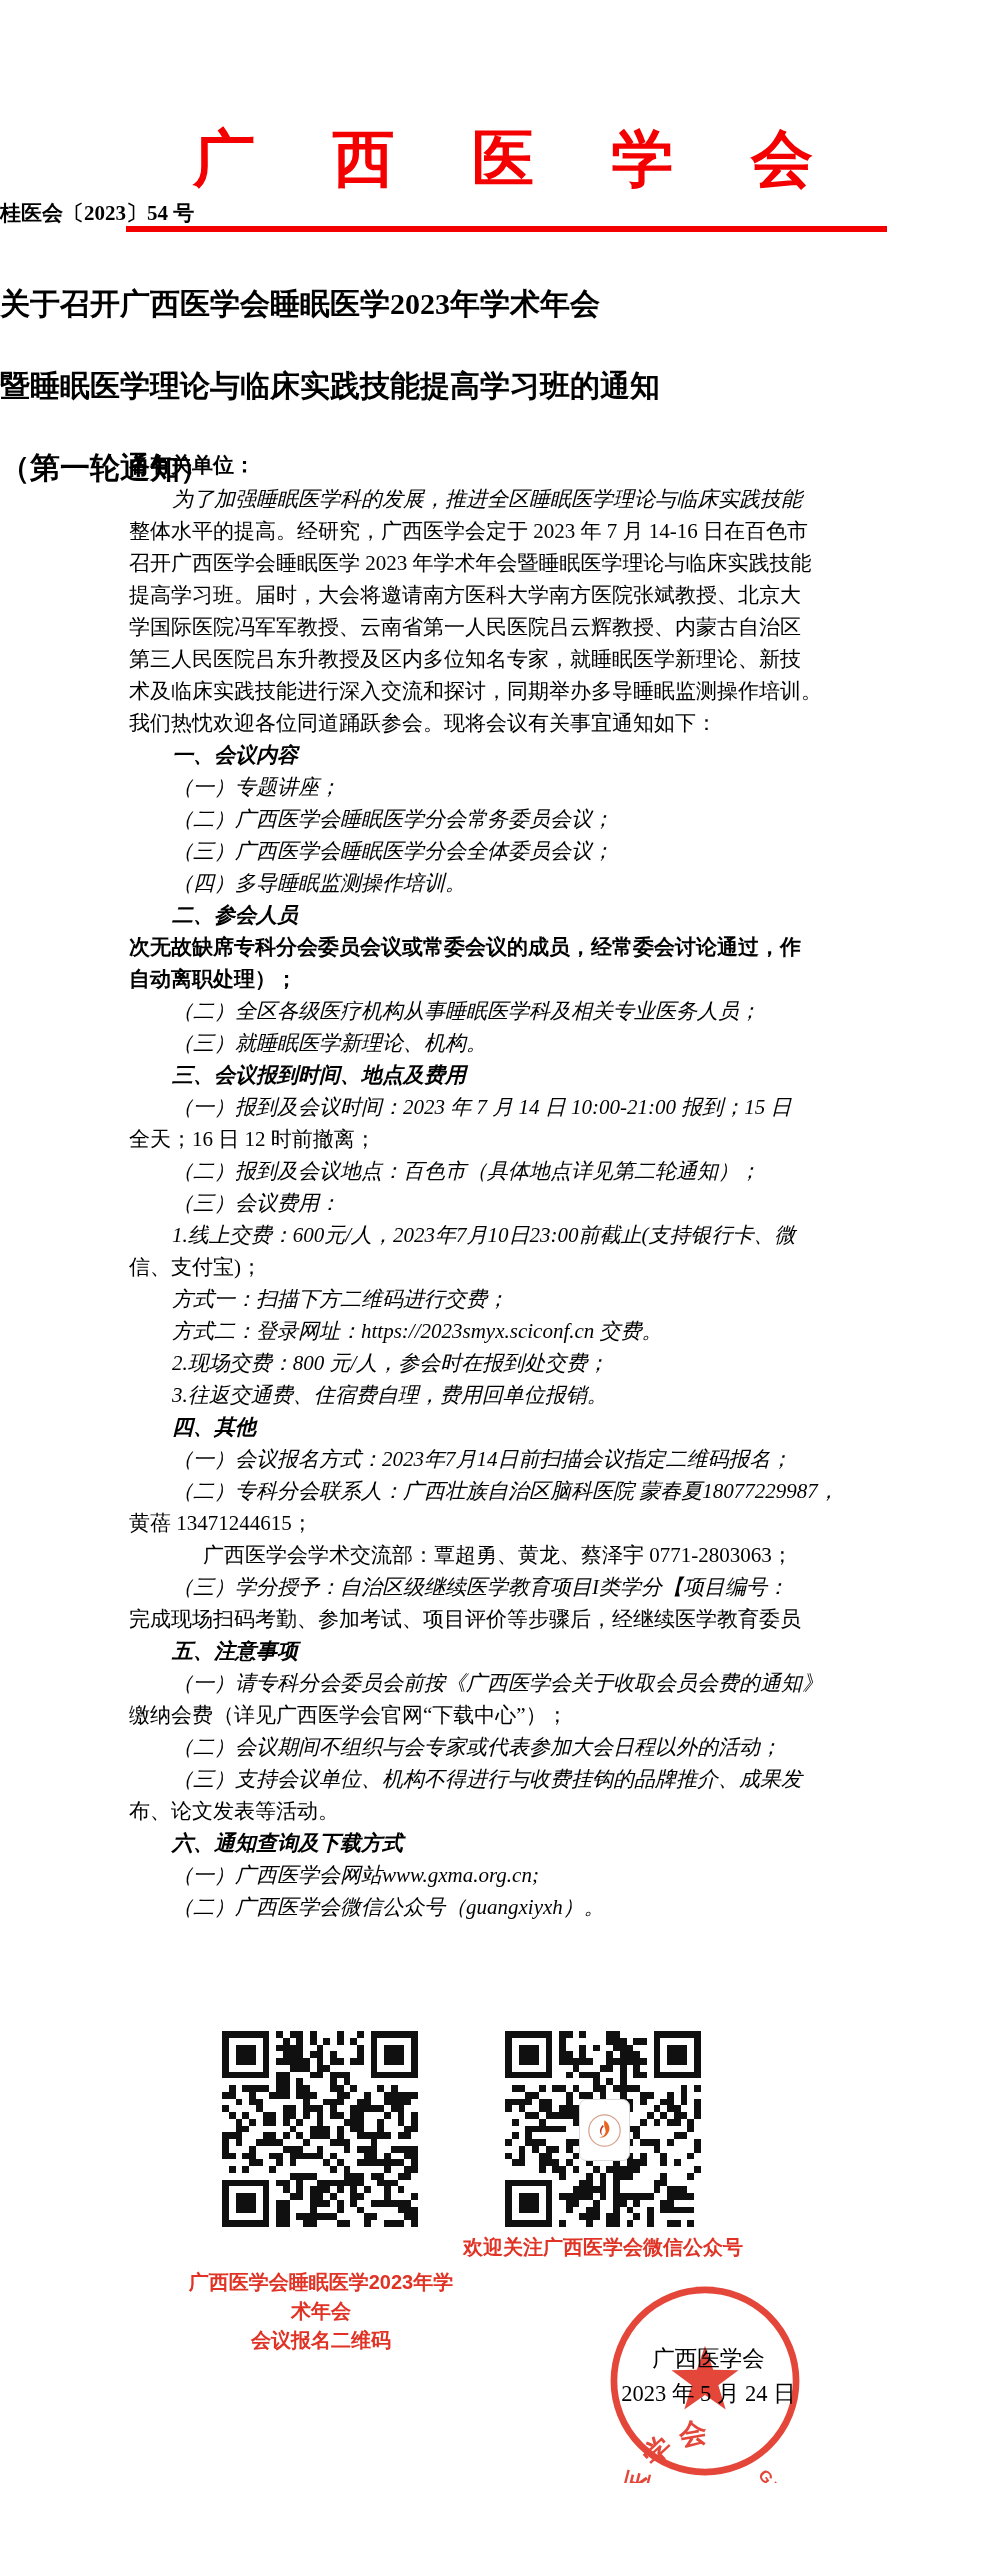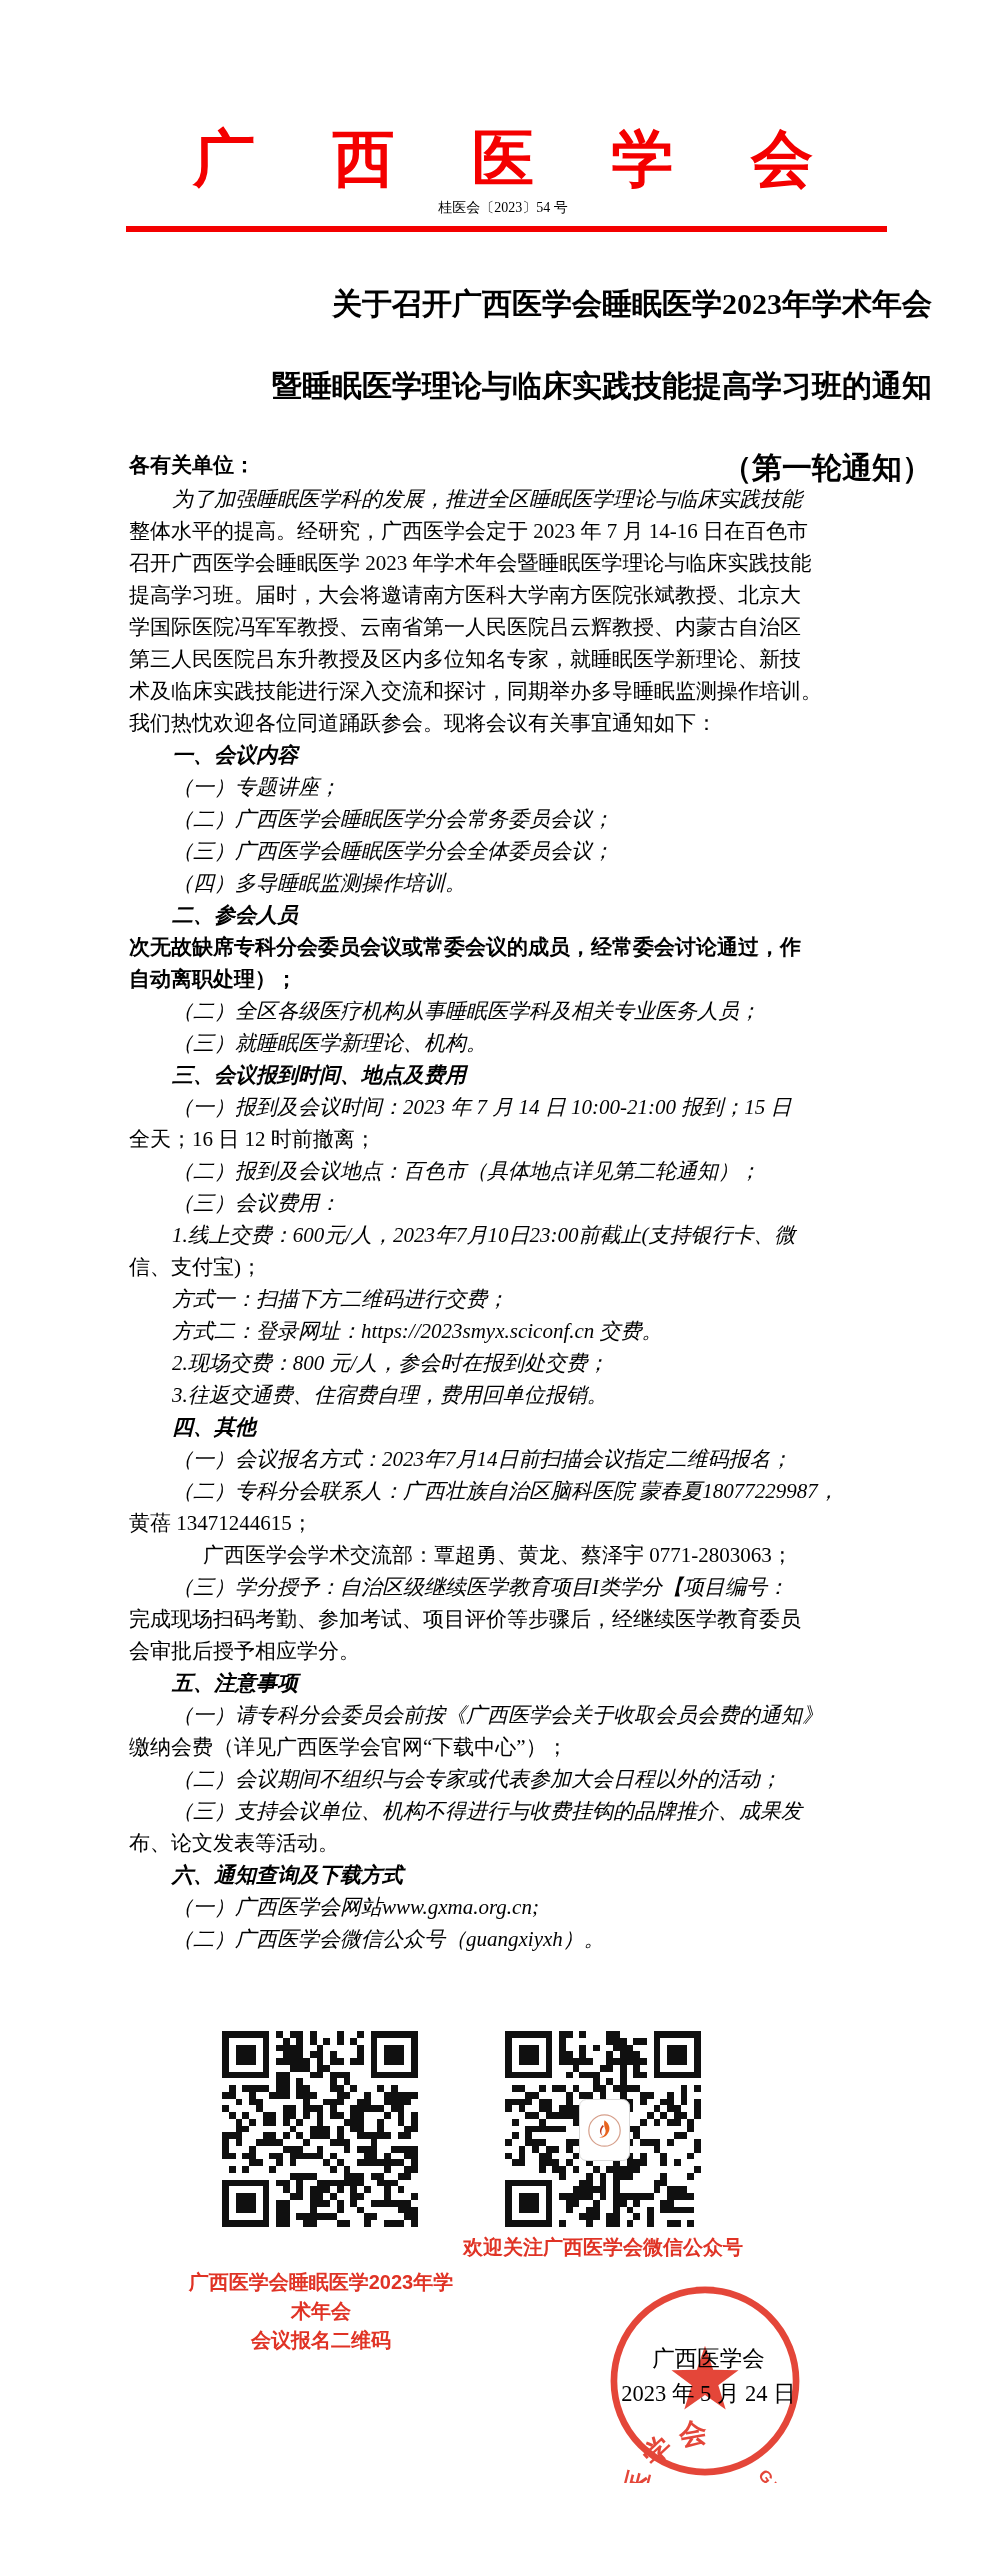--- a/index.html
+++ b/index.html
@@ -6,28 +6,28 @@
   body{
     width:1006px;height:2576px;position:relative;background:#ffffff;
     font-family:"Liberation Serif","DejaVu Serif",serif;color:#000;overflow:hidden;
   }
   .org-title{
     position:absolute;top:117px;left:0;width:1006px;text-align:center;
     font-size:62px;font-weight:bold;color:#f40000;white-space:nowrap;
   }
   .org-title span{letter-spacing:1.25em;margin-right:-1.25em;}
   .doc-number{
-    position:absolute;top:199px;left:0;width:1006px;text-align:center;
-    font-size:14px;color:#000;white-space:pre;
+    position:absolute;top:199px;left:0;width:1006px;
+    font-size:21px;color:#000;white-space:pre;font-weight:bold;
   }
   .red-rule{
     position:absolute;top:226px;left:126px;width:761px;height:5.5px;background:#f40000;
   }
   .doc-title{
-    position:absolute;top:283px;left:0;width:932px;text-align:right;
+    position:absolute;top:283px;left:0;width:932px;text-align:left;
     font-size:30px;line-height:41px;font-weight:bold;white-space:pre;
   }
   .salutation{
     position:absolute;top:451px;left:129px;font-size:21px;font-weight:bold;white-space:pre;
   }
   .body-lines{
     position:absolute;top:483px;left:129px;width:766px;
     font-size:21px;line-height:32px;
   }
   .line{white-space:pre;}
@@ -102,21 +102,20 @@
     <div class="line ind2"><span>方式二：登录网址：https://2023smyx.sciconf.cn 交费。</span></div>
     <div class="line ind2"><span>2.现场交费：800 元/人，参会时在报到处交费；</span></div>
     <div class="line ind2"><span>3.往返交通费、住宿费自理，费用回单位报销。</span></div>
     <div class="line ind2"><span class="b">四、其他</span></div>
     <div class="line ind2"><span>（一）会议报名方式：2023年7月14日前扫描会议指定二维码报名；</span></div>
     <div class="line ind2"><span>（二）专科分会联系人：广西壮族自治区脑科医院 蒙春夏18077229987，</span></div>
     <div class="line ind0"><span>黄蓓 13471244615；</span></div>
     <div class="line ind3_5"><span>广西医学会学术交流部：覃超勇、黄龙、蔡泽宇 0771-2803063；</span></div>
     <div class="line ind2"><span>（三）学分授予：自治区级继续医学教育项目I类学分【项目编号：</span></div>
     <div class="line ind0"><span>完成现场扫码考勤、参加考试、项目评价等步骤后，经继续医学教育委员</span></div>
-    <div class="line ind0"><span>会审批后授予相应学分。</span></div>
     <div class="line ind2"><span class="b">五、注意事项</span></div>
     <div class="line ind2"><span>（一）请专科分会委员会前按《广西医学会关于收取会员会费的通知》</span></div>
     <div class="line ind0"><span>缴纳会费（详见广西医学会官网“下载中心”）；</span></div>
     <div class="line ind2"><span>（二）会议期间不组织与会专家或代表参加大会日程以外的活动；</span></div>
     <div class="line ind2"><span>（三）支持会议单位、机构不得进行与收费挂钩的品牌推介、成果发</span></div>
     <div class="line ind0"><span>布、论文发表等活动。</span></div>
     <div class="line ind2"><span class="b">六、通知查询及下载方式</span></div>
     <div class="line ind2"><span>（一）广西医学会网站www.gxma.org.cn;</span></div>
     <div class="line ind2"><span>（二）广西医学会微信公众号（guangxiyxh）。</span></div>
   </div>

